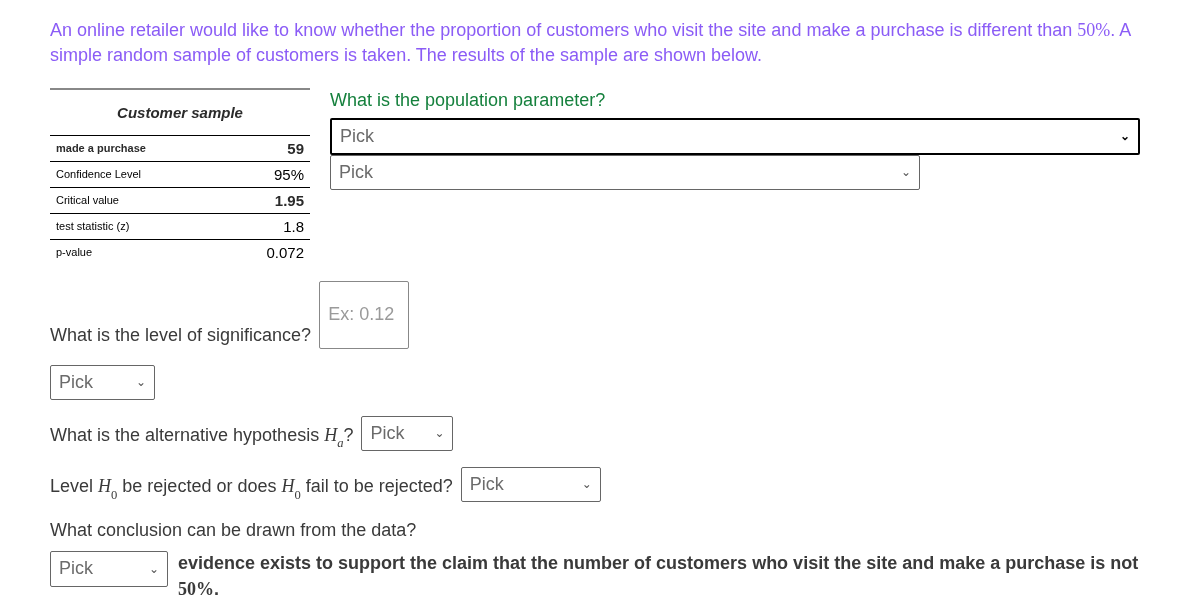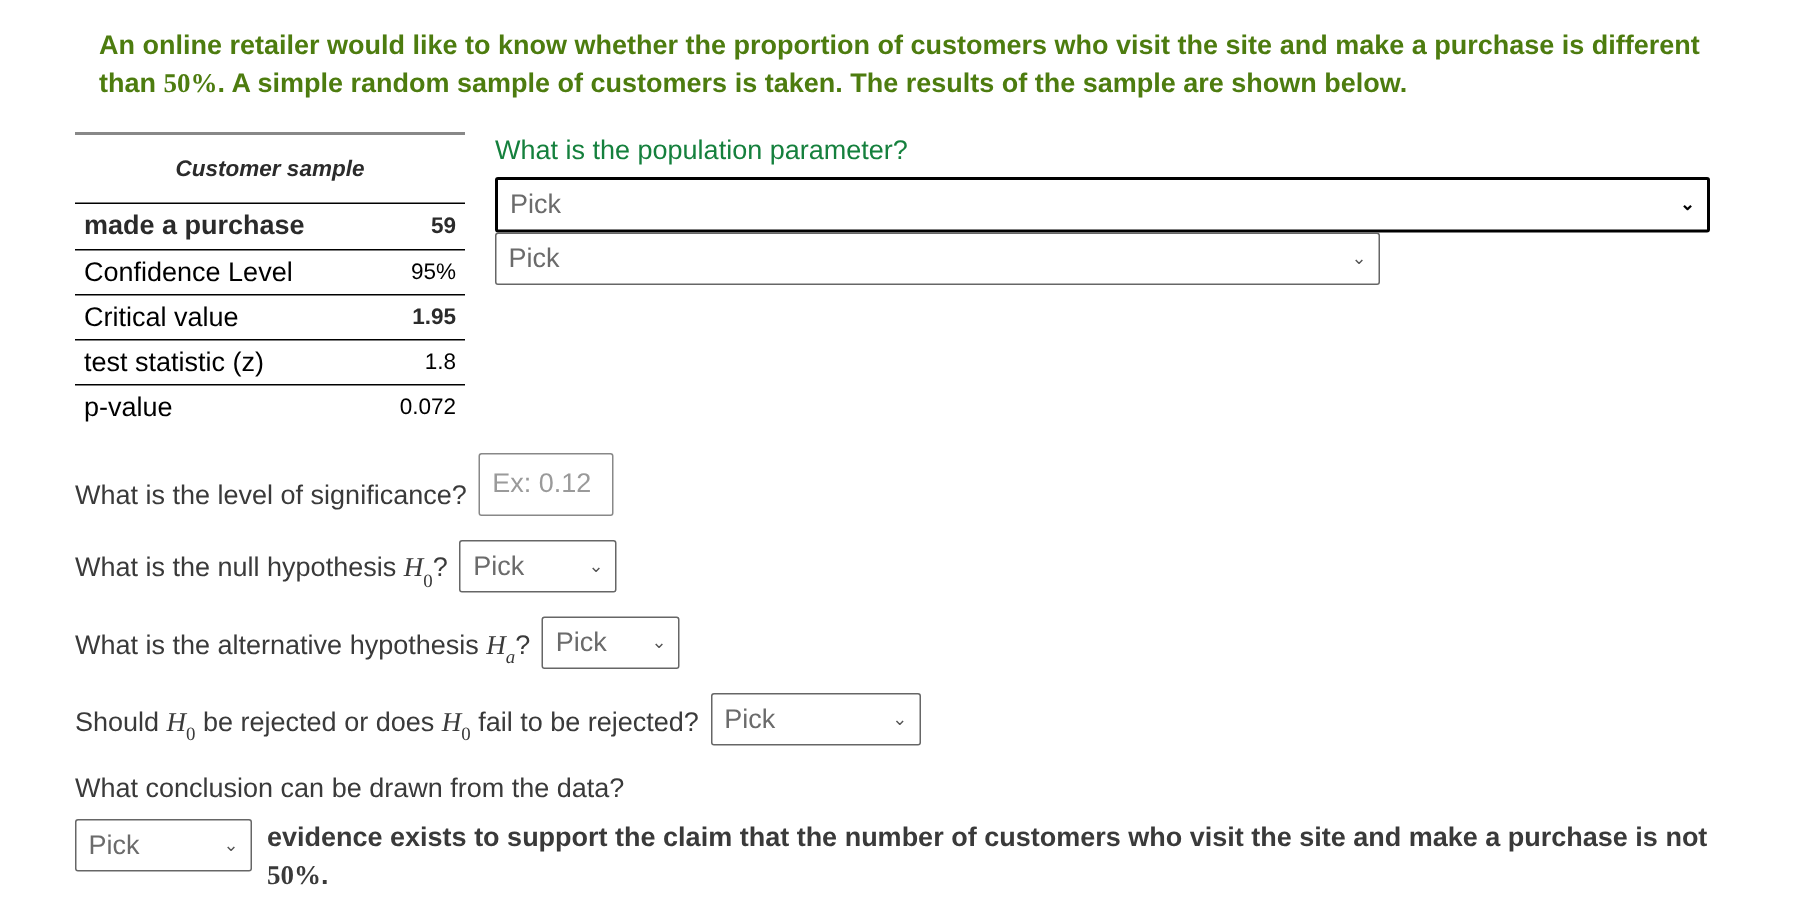--- a/index.html
+++ b/index.html
@@ -4,63 +4,63 @@
   <style>
     * { box-sizing: border-box; margin: 0; padding: 0; }
     body {
       font-family: Arial, Helvetica, sans-serif;
       padding: 18px 50px;
       color: #2b2b2b;
       font-size: 18px;
       line-height: 1.4;
       background: #fff;
     }
-    .intro { margin-bottom: 20px; font-weight: 700; color: #4d7c0f; margin-left: 16px; }
+    .intro { margin-bottom: 20px; font-weight: 400; color: #8b5cf6; }
     .percent { font-family: Georgia, 'Times New Roman', serif; }
     .row-area { display: flex; gap: 20px; align-items: flex-start; }
     .sample-table {
       border-collapse: collapse;
       width: 260px;
       font-size: 15px;
     }
     .sample-table th {
       text-align: center;
       font-style: italic;
       font-weight: 700;
       border-bottom: 1px solid #000;
       padding: 12px 6px;
       font-family: Arial, sans-serif;
       border-top: 2px solid #888;
     }
     .sample-table td {
       border-top: 1px solid #000;
       padding: 2px 6px;
     }
-    .sample-table td.lbl { font-weight: 700; font-family: Arial, sans-serif; font-size: 18px; margin-left: 28px; }
+    .sample-table td.lbl { font-weight: 700; font-family: Arial, sans-serif; font-size: 11px; margin-left: 28px; }
     .sample-table td.val { text-align: right; font-weight: 700; font-family: Arial, sans-serif; }
     .reg { font-weight: 400 !important; color:#000; }
     .q-stack { flex: 1; }
     .q-stack .q { margin-top:0; margin-bottom: 4px; font-weight: 300; color:#15803d; }
     .q-stack .q2 { margin-top: 10px; margin-bottom: 4px; font-weight:300; color:#3a3a3a; }
     .select-wide, .select-mid, .select-sm, .select-sm2, .select-sm3, .select-sm4 {
       display: inline-flex; align-items: center; justify-content: space-between;
       border: 1px solid #666; background: #fff; padding: 4px 8px;
       color: #6b6b6b; font-weight: 300; border-radius: 2px;
       cursor: pointer;
     }
     .select-wide { width: 810px; border: 2px solid #000; }
     .select-mid { width: 590px; }
     .select-sm { width: 105px; }
     .select-sm2 { width: 92px; }
     .select-sm3 { width: 140px; }
     .select-sm4 { width: 118px; }
     .chev { font-size: 12px; color: #555; }
     .select-wide .chev { font-weight: 700; color:#000; }
     .input-sm {
-      display: inline-block; border: 1px solid #888; padding: 7px 8px;
+      display: inline-block; border: 1px solid #888; padding: 20px 8px;
       color: #9a9a9a; width: 90px; font-weight: 300; border-radius:2px;
     }
     .line { margin: 16px 0 2px 0; display: flex; align-items: flex-end; gap: 8px; flex-wrap: wrap; font-weight:300; color:#3a3a3a; }
     .hsub { font-family: Georgia, 'Times New Roman', serif; font-style: italic; }
     .hsub sub { font-size: 0.7em; font-style: normal; position: relative; top: 2px;}
     .hsuba sub { font-size: 0.7em; font-style: italic; position: relative; top:2px;}
     .zital { font-style: italic; font-family: Georgia, serif; }
     .final-row { display: flex; gap: 10px; align-items: flex-start; margin-top: 8px; }
     .final-text { flex: 1; font-weight: 700; color:#3a3a3a; }
   </style>
@@ -114,37 +114,36 @@
     </div>
   </div>
 </div>
 
 <div class="line">
   <span>What is the level of significance?</span>
   <span class="input-sm">Ex: 0.12</span>
 </div>
 
 <div class="line">
-  <span><span>What is the null hypothesis </span><span class="hsub"><span>H</span><sub>0</sub></span><span>?</span></span>
   <div class="select-sm">
     <span>Pick</span>
     <span class="chev">⌄</span>
   </div>
 </div>
 
 <div class="line">
   <span><span>What is the alternative hypothesis </span><span class="hsub hsuba"><span>H</span><sub>a</sub></span><span>?</span></span>
   <div class="select-sm2">
     <span>Pick</span>
     <span class="chev">⌄</span>
   </div>
 </div>
 
 <div class="line">
-  <span><span>Should </span><span class="hsub"><span>H</span><sub>0</sub></span><span> be rejected or does </span><span class="hsub"><span>H</span><sub>0</sub></span><span> fail to be rejected?</span></span>
+  <span><span>Level </span><span class="hsub"><span>H</span><sub>0</sub></span><span> be rejected or does </span><span class="hsub"><span>H</span><sub>0</sub></span><span> fail to be rejected?</span></span>
   <div class="select-sm3">
     <span>Pick</span>
     <span class="chev">⌄</span>
   </div>
 </div>
 
 <div class="line">What conclusion can be drawn from the data?</div>
 
 <div class="final-row">
   <div class="select-sm4">

